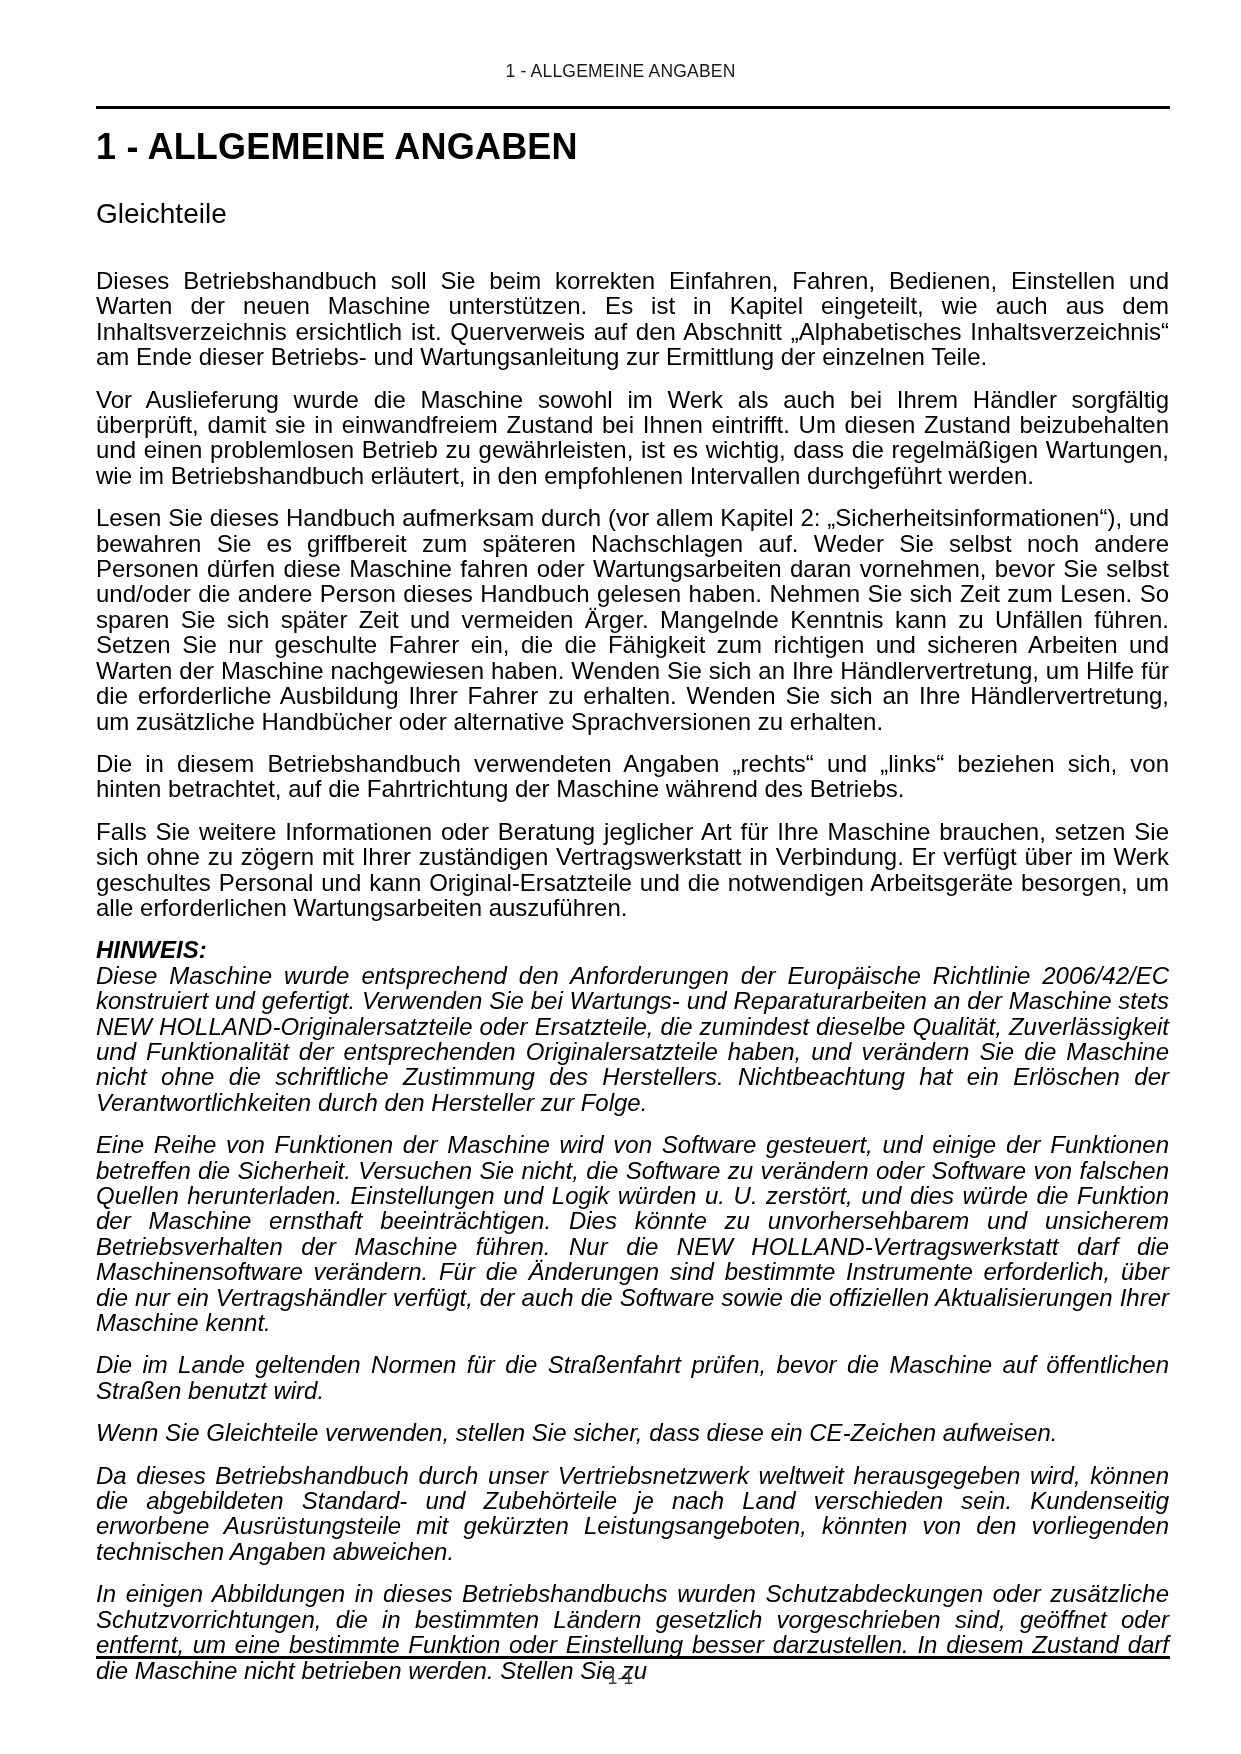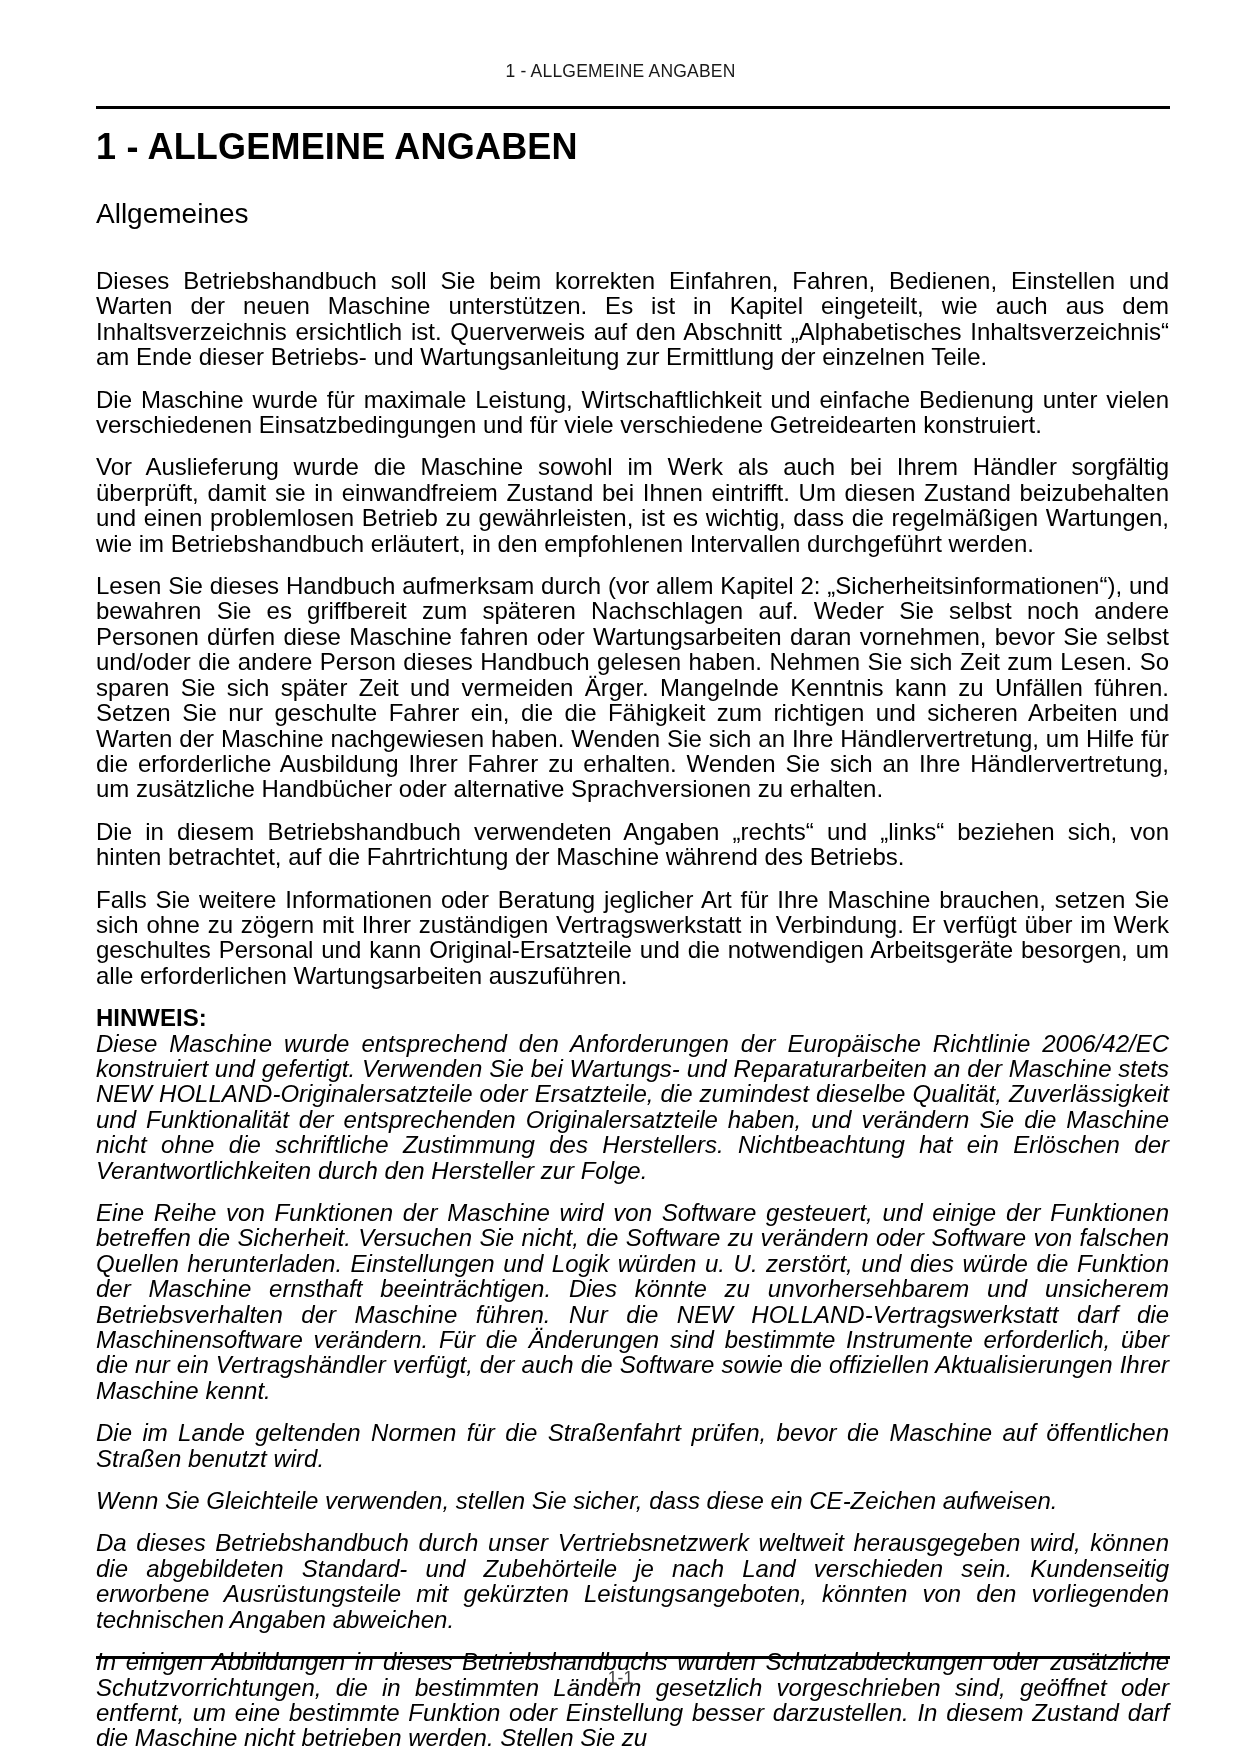--- a/index.html
+++ b/index.html
@@ -63,20 +63,21 @@
   .content p {
     margin: 0 0 17px 0;
     font-size: 24px;
     line-height: 25.4px;
     text-align: justify;
     hyphens: auto;
     -webkit-hyphens: auto;
   }
   .note-label {
     font-weight: bold;
+    font-style: italic;
     margin-bottom: 0 !important;
   }
   .note-para {
     font-style: italic;
   }
   .footer-rule {
     position: absolute;
     top: 1656px;
     left: 96px;
     right: 71px;
@@ -97,25 +98,24 @@
 <body>
 
 <div class="page">
 
   <div class="running-header">1 - ALLGEMEINE ANGABEN</div>
 
   <div class="header-rule"></div>
 
   <h1 class="chapter-title">1 - ALLGEMEINE ANGABEN</h1>
 
-  <h2 class="section-title">Allgemeines</h2>
+  <h2 class="section-title">Gleichteile</h2>
 
   <div class="content">
     <p>Dieses Betriebshandbuch soll Sie beim korrekten Einfahren, Fahren, Bedienen, Einstellen und Warten der neuen Maschine unterstützen. Es ist in Kapitel eingeteilt, wie auch aus dem Inhaltsverzeichnis ersichtlich ist. Querverweis auf den Abschnitt „Alphabetisches Inhaltsverzeichnis“ am Ende dieser Betriebs- und Wartungsanleitung zur Ermittlung der einzelnen Teile.</p>
-    <p>Die Maschine wurde für maximale Leistung, Wirtschaftlichkeit und einfache Bedienung unter vielen verschiedenen Einsatzbedingungen und für viele verschiedene Getreidearten konstruiert.</p>
     <p>Vor Auslieferung wurde die Maschine sowohl im Werk als auch bei Ihrem Händler sorgfältig überprüft, damit sie in einwandfreiem Zustand bei Ihnen eintrifft. Um diesen Zustand beizubehalten und einen problemlosen Betrieb zu gewährleisten, ist es wichtig, dass die regelmäßigen Wartungen, wie im Betriebshandbuch erläutert, in den empfohlenen Intervallen durchgeführt werden.</p>
     <p>Lesen Sie dieses Handbuch aufmerksam durch (vor allem Kapitel 2: „Sicherheitsinformationen“), und bewahren Sie es griffbereit zum späteren Nachschlagen auf.  Weder Sie selbst noch andere Personen dürfen diese Maschine fahren oder Wartungsarbeiten daran vornehmen, bevor Sie selbst und/oder die andere Person dieses Handbuch gelesen haben.  Nehmen Sie sich Zeit zum Lesen.  So sparen Sie sich später Zeit und vermeiden Ärger.  Mangelnde Kenntnis kann zu Unfällen führen.  Setzen Sie nur geschulte Fahrer ein, die die Fähigkeit zum richtigen und sicheren Arbeiten und Warten der Maschine nachgewiesen haben.  Wenden Sie sich an Ihre Händlervertretung, um Hilfe für die erforderliche Ausbildung Ihrer Fahrer zu erhalten.  Wenden Sie sich an Ihre Händlervertretung, um zusätzliche Handbücher oder alternative Sprachversionen zu erhalten.</p>
     <p>Die in diesem Betriebshandbuch verwendeten Angaben „rechts“ und „links“ beziehen sich, von hinten betrachtet, auf die Fahrtrichtung der Maschine während des Betriebs.</p>
     <p>Falls Sie weitere Informationen oder Beratung jeglicher Art für Ihre Maschine brauchen, setzen Sie sich ohne zu zögern mit Ihrer zuständigen Vertragswerkstatt in Verbindung.  Er verfügt über im Werk geschultes Personal und kann Original-Ersatzteile und die notwendigen Arbeitsgeräte besorgen, um alle erforderlichen Wartungsarbeiten auszuführen.</p>
 
     <p class="note-label">HINWEIS:</p>
     <p class="note-para">Diese Maschine wurde entsprechend den Anforderungen der Europäische Richtlinie 2006/42/EC konstruiert und gefertigt.  Verwenden Sie bei Wartungs- und Reparaturarbeiten an der Maschine stets NEW HOLLAND-Originalersatzteile oder Ersatzteile, die zumindest dieselbe Qualität, Zuverlässigkeit und Funktionalität der entsprechenden Originalersatzteile haben, und verändern Sie die Maschine nicht ohne die schriftliche Zustimmung des Herstellers.  Nichtbeachtung hat ein Erlöschen der Verantwortlichkeiten durch den Hersteller zur Folge.</p>
     <p class="note-para">Eine Reihe von Funktionen der Maschine wird von Software gesteuert, und einige der Funktionen betreffen die Sicherheit.  Versuchen Sie nicht, die Software zu verändern oder Software von falschen Quellen herunterladen.  Einstellungen und Logik würden u. U. zerstört, und dies würde die Funktion der Maschine ernsthaft beeinträchtigen.  Dies könnte zu unvorhersehbarem und unsicherem Betriebsverhalten der Maschine führen.  Nur die NEW HOLLAND-Vertragswerkstatt darf die Maschinensoftware verändern.  Für die Änderungen sind bestimmte Instrumente erforderlich, über die nur ein Vertragshändler verfügt, der auch die Software sowie die offiziellen Aktualisierungen Ihrer Maschine kennt.</p>
     <p class="note-para">Die im Lande geltenden Normen für die Straßenfahrt prüfen, bevor die Maschine auf öffentlichen Straßen benutzt wird.</p>
     <p class="note-para">Wenn Sie Gleichteile verwenden, stellen Sie sicher, dass diese ein CE-Zeichen aufweisen.</p>

